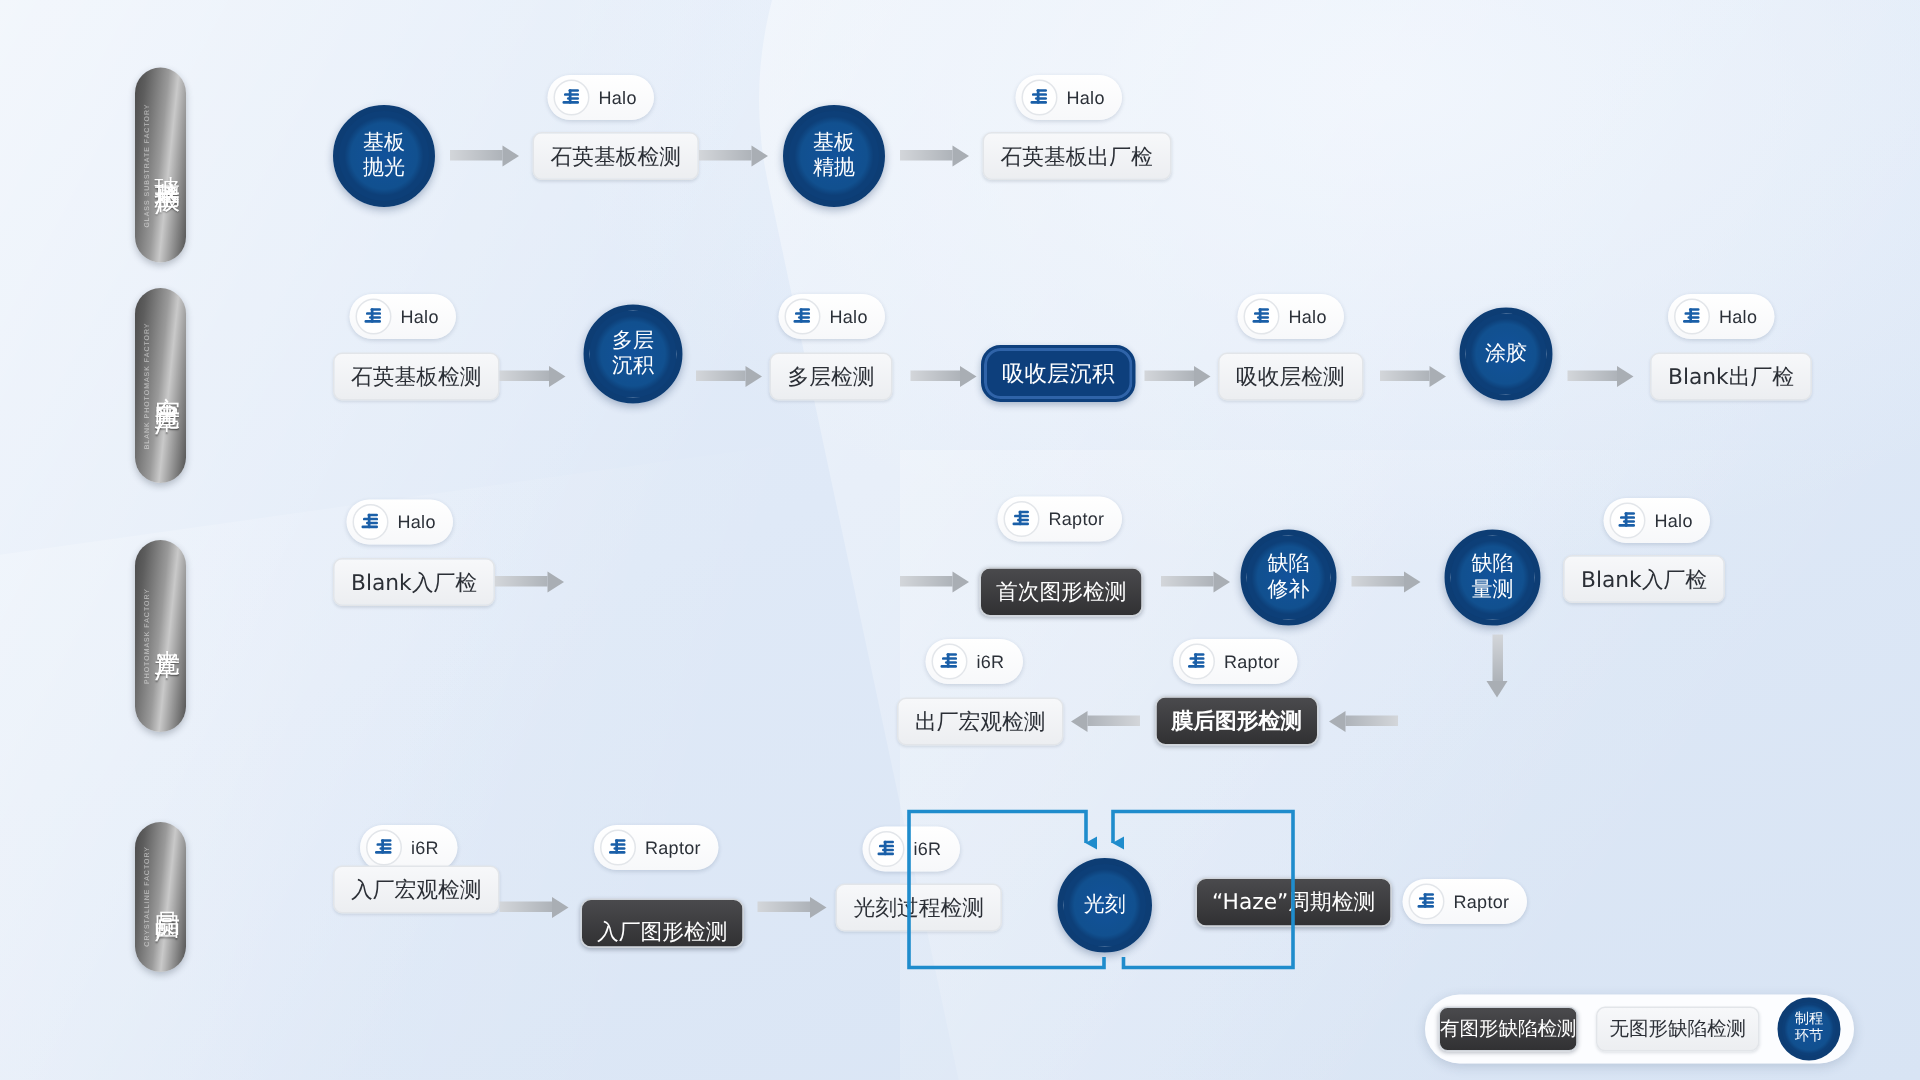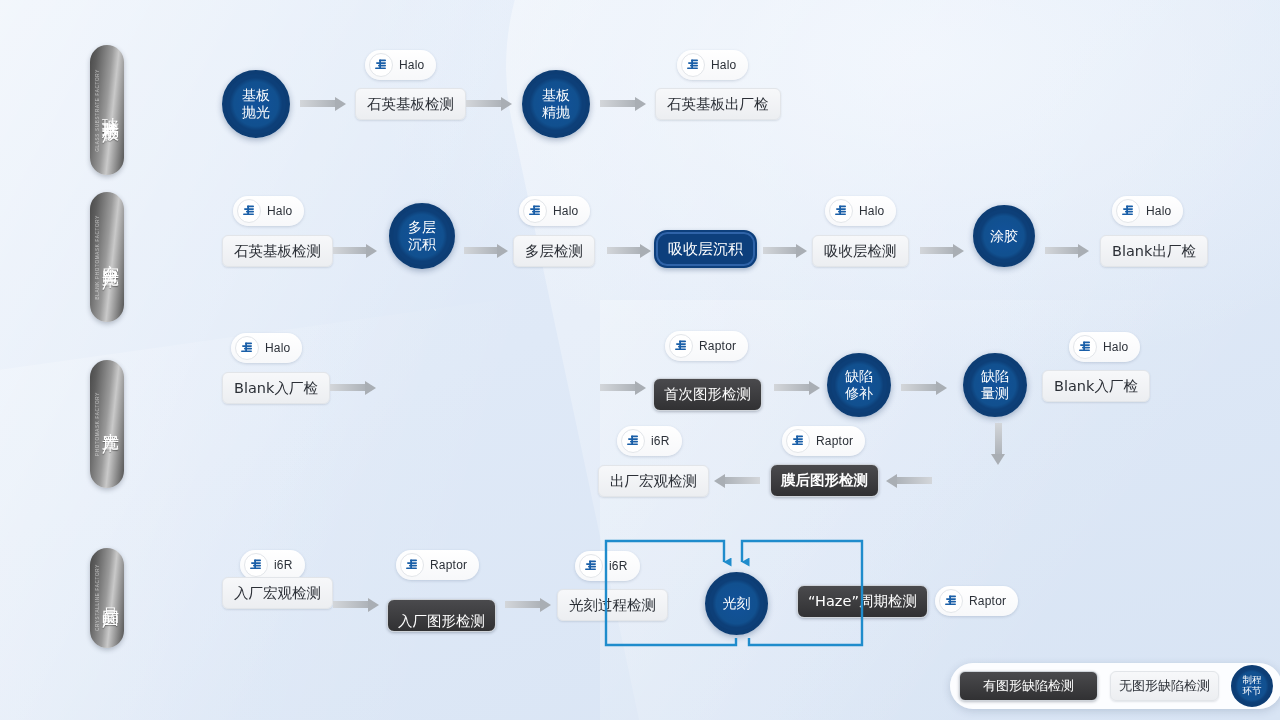--- a/index.html
+++ b/index.html
@@ -144,21 +144,21 @@
   
   #loops{position:absolute;left:0;top:0;width:1280px;height:720px;pointer-events:none;}
 
   
   #legend{
     position:absolute;left:950px;top:663px;height:46px;
     background:rgba(255,255,255,.92);border-radius:23px;
     box-shadow:0 2px 8px rgba(40,60,95,.18);
     display:flex;align-items:center;gap:12px;padding:0 9px;
   }
-  #legend .box-dark{height:28px;font-size:13px;border-width:1.3px;border-radius:6px;padding:0 23px;}
+  #legend .box-dark{height:28px;font-size:13px;border-width:1.3px;border-radius:6px;padding:0 0;}
   #legend .box-light{height:28px;font-size:13px;border-radius:6px;padding:0 8px;}
   #legend .lg-circle{
     width:36px;height:36px;border-radius:50%;
     background:radial-gradient(circle at 50% 50%,#12529b 0%,#11508f 55%,#0d3f78 65%,#0d3f78 100%);
     border:3px solid #0d3d74;
     color:#fff;font-size:9.5px;line-height:1.15;text-align:center;
     display:flex;flex-direction:column;align-items:center;justify-content:center;
     font-family:"DejaVu Sans",sans-serif;
   }
 </style>

